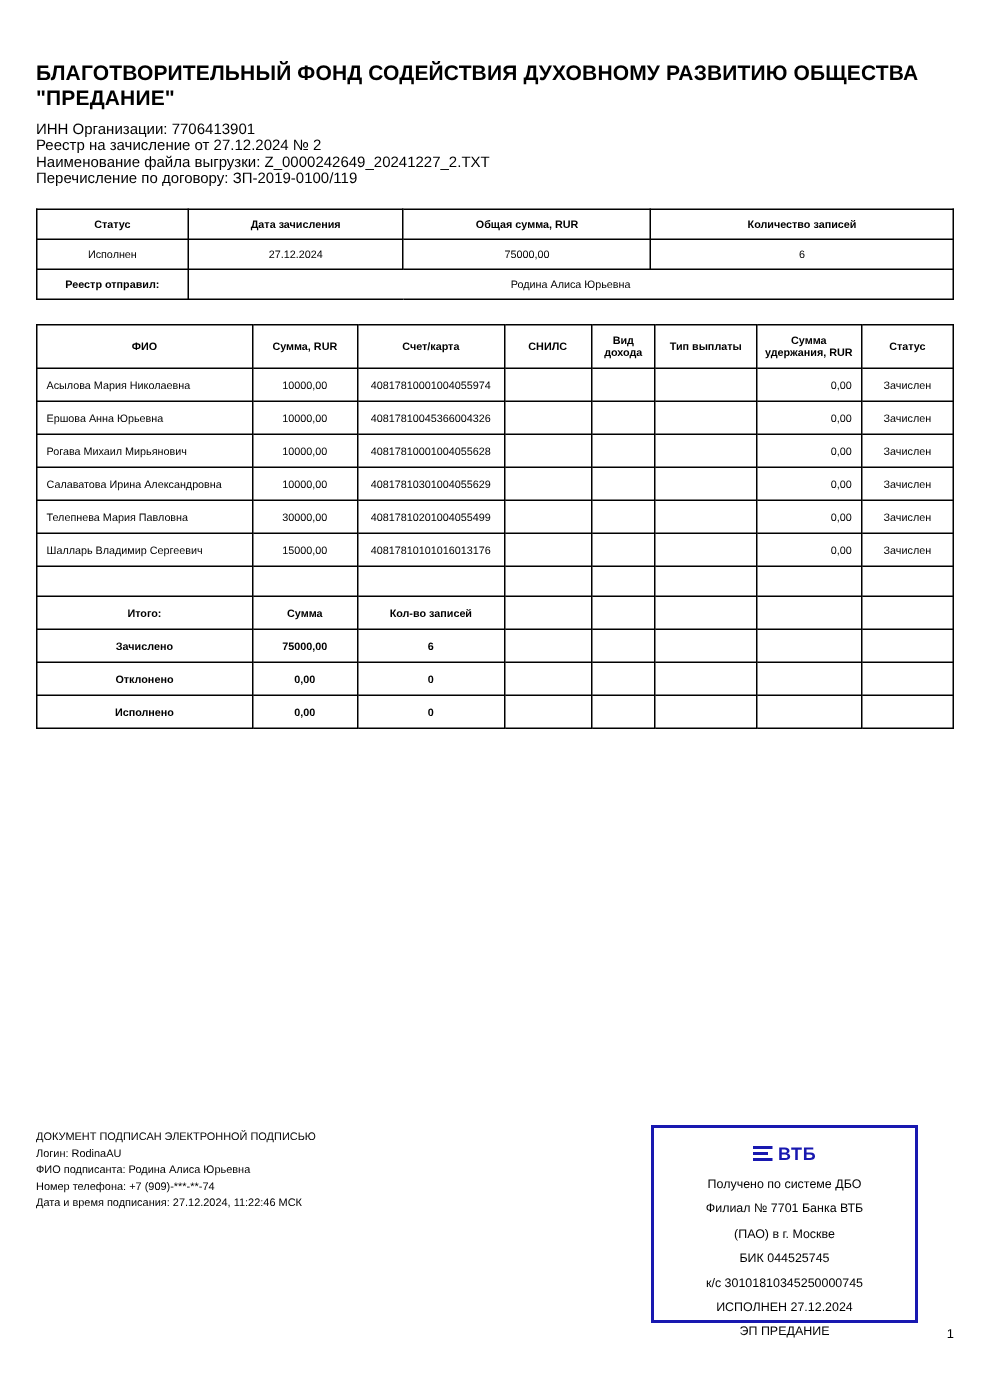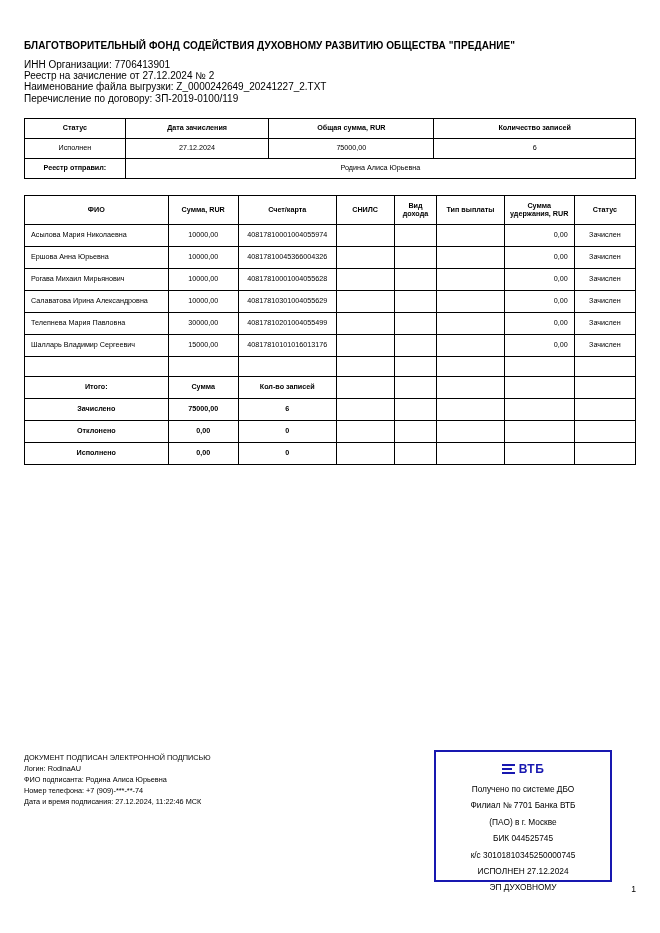--- a/index.html
+++ b/index.html
@@ -23,21 +23,21 @@
     padding: 0;
     box-sizing: border-box;
   }
   .content {
     position: absolute;
     left: 24px;
     top: 40px;
     width: 612px;
   }
   .doc-title {
-    font-size: 10px;
+    font-size: 14px;
     font-weight: bold;
     letter-spacing: 0.1px;
     margin: 0 0 7px 0;
     line-height: 1.2;
   }
   .meta-line {
     font-size: 10px;
     line-height: 11.2px;
     margin: 0;
     white-space: nowrap;
@@ -389,19 +389,19 @@
         </span>
       <span class="stamp-logo-text">ВТБ</span>
     </div>
     <div class="stamp-lines">
       <p class="stamp-line">Получено по системе ДБО</p>
       <p class="stamp-line">Филиал № 7701 Банка ВТБ</p>
       <p class="stamp-line">(ПАО) в г. Москве</p>
       <p class="stamp-line">БИК 044525745</p>
       <p class="stamp-line">к/с 30101810345250000745</p>
       <p class="stamp-line">ИСПОЛНЕН 27.12.2024</p>
-      <p class="stamp-line">ЭП ДУХОВНОМУ</p>
+      <p class="stamp-line">ЭП ПРЕДАНИЕ</p>
     </div>
   </div>
 
   <div class="page-number">1</div>
 
 </div>
 
 </body></html>

